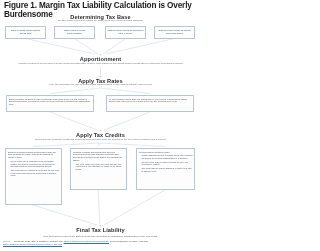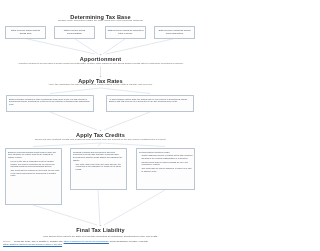--- a/index.html
+++ b/index.html
@@ -65,20 +65,21 @@
   .foot-note{
     position:absolute;left:14px;top:234.5px;width:173px;
     text-align:center;font-size:2.3px;line-height:3px;color:#5a5a5a;
   }
 </style>
 </head>
 <body>
 
 <div class="fig">
 
+  <div class="title">Figure 1. Margin Tax Liability Calculation is Overly Burdensome</div>
 
   <div class="stage-head" style="top:13.5px;">Determining Tax Base</div>
   <div class="stage-sub" style="top:19px;">Taxable entity calculates margin tax base using one of the following methods:</div>
 
   <div class="box" style="left:5px;top:25.5px;width:41px;height:13px;">
     <span class="bt">Total revenue minus cost of goods sold</span>
   </div>
   <div class="box" style="left:54px;top:25.5px;width:41px;height:13px;">
     <span class="bt">Total revenue minus compensation</span>
   </div>

